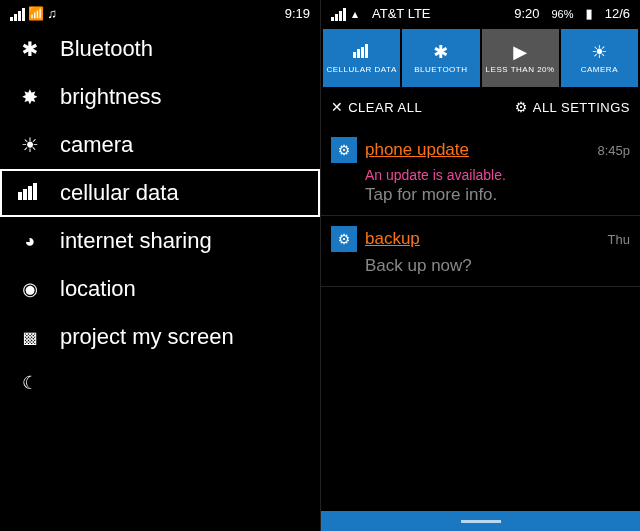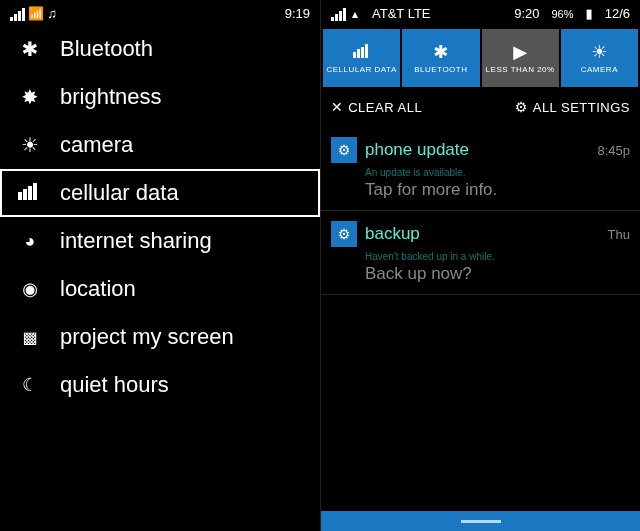--- a/index.html
+++ b/index.html
@@ -205,32 +205,33 @@
       background: #1a78c2;
       display: flex;
       align-items: center;
       justify-content: center;
       flex-shrink: 0;
     }
 
     .notif-app-name {
       font-size: 17px;
       font-weight: 300;
-      color: #5eead4;
+      color: #f97316;
       flex: 1;
+      text-decoration: underline;
     }
 
     .notif-time {
       font-size: 13px;
       color: #888;
     }
 
     .notif-message {
-      font-size: 10px;
-      color: #0f766e;
+      font-size: 14px;
+      color: #ec4899;
       padding-left: 34px;
       margin-bottom: 2px;
     }
 
     .notif-sub {
       font-size: 17px;
       color: #888;
       padding-left: 34px;
     }
 
@@ -324,21 +325,20 @@
       <span class="menu-label">location</span>
     </li>
 
     <li class="menu-item">
       <span class="menu-icon" style="font-size:16px;">▩</span>
       <span class="menu-label">project my screen</span>
     </li>
 
     <li class="menu-item">
       <span class="menu-icon" style="font-size:18px;">☾</span>
-      <span class="menu-label">quiet hours</span>
     </li>
   </ul>
 </div>
 
 <div class="right-panel">
   <div class="right-status-bar">
     <div class="right-status-left">
 
       <div class="signal-bars">
         <span style="height:4px;"></span>
@@ -413,21 +413,20 @@
     </div>
 
     <div class="notification-item">
       <div class="notif-header">
         <div class="notif-app-icon">
           <span style="font-size:14px; color:#fff;">⚙</span>
         </div>
         <span class="notif-app-name">backup</span>
         <span class="notif-time">Thu</span>
       </div>
-      <div class="notif-message">Haven't backed up in a while.</div>
       <div class="notif-sub">Back up now?</div>
     </div>
   </div>
 
   <div class="right-bottom-bar">
     <div class="bottom-indicator"></div>
   </div>
 </div>
 
 </body></html>

